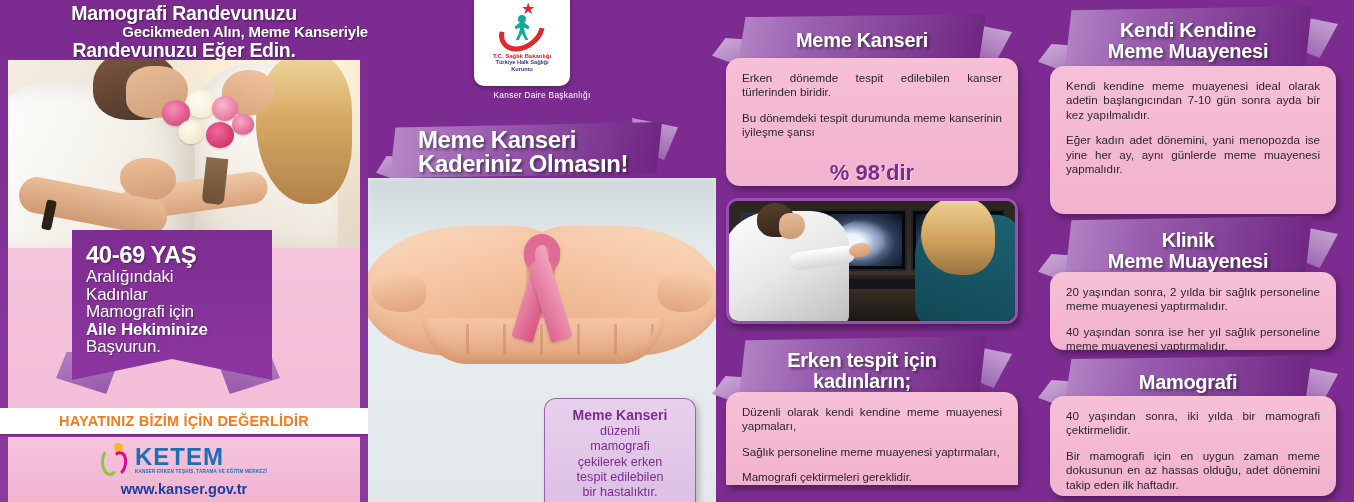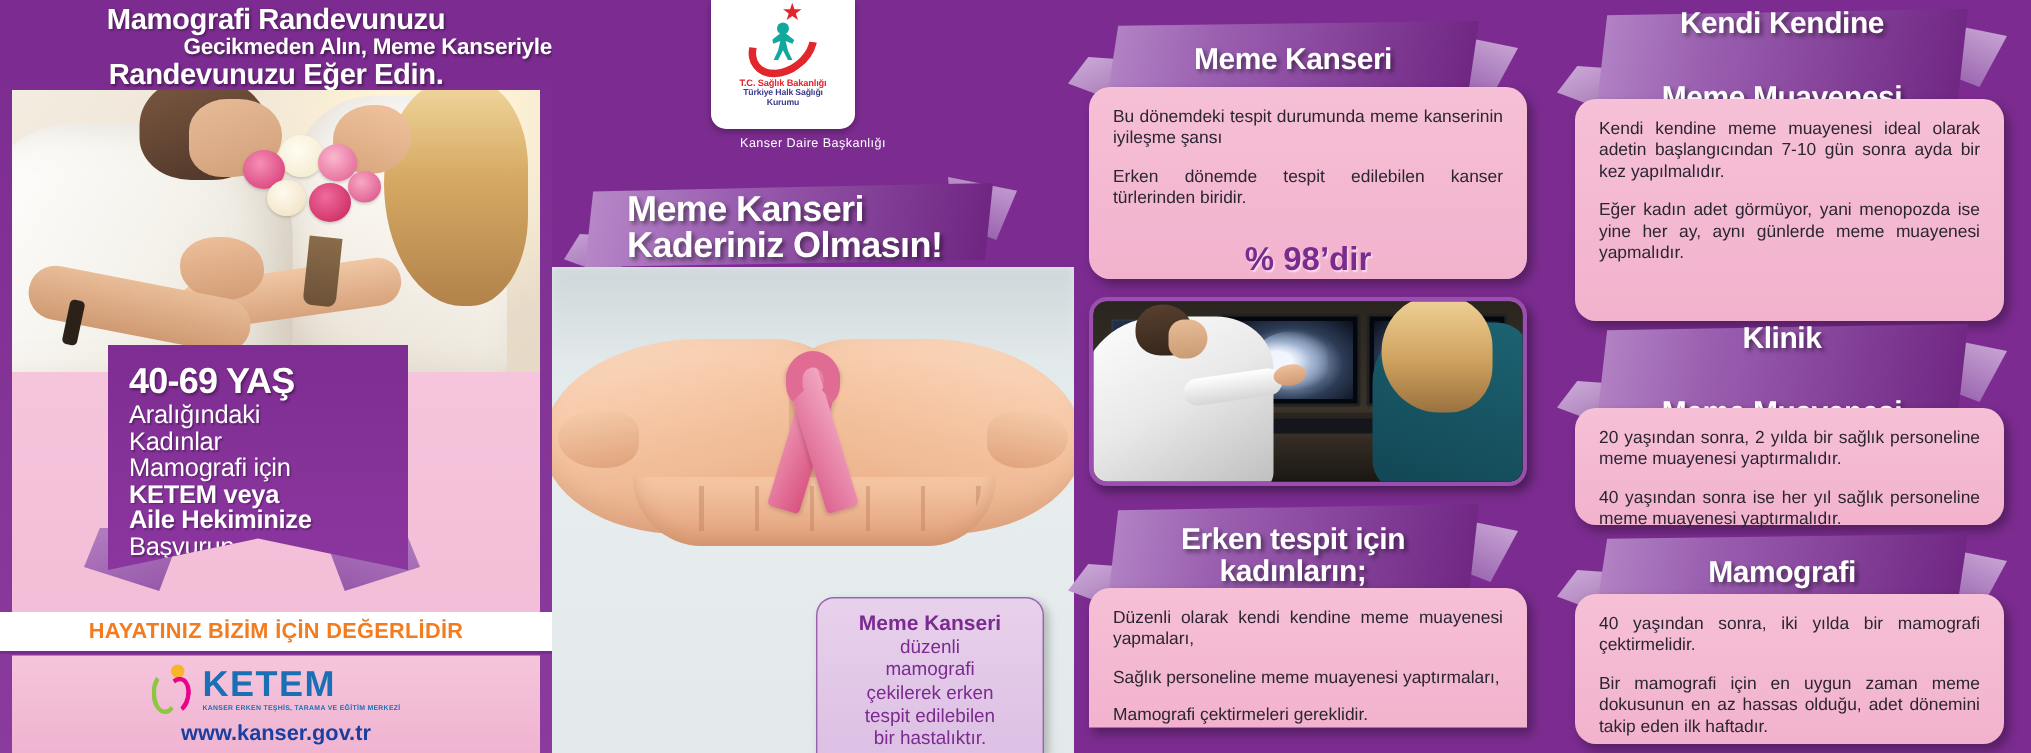--- a/index.html
+++ b/index.html
@@ -199,21 +199,21 @@
      clip-path:polygon(26% 0, 100% 8%, 84% 100%, 0 52%); }
   .bn-fold-r { position:absolute; right:-26px; top:6px; width:54px; height:46px;
      background:linear-gradient(205deg,#d2b2dc,#8e55a6);
      clip-path:polygon(0 2%, 100% 26%, 66% 100%, 4% 72%); }
   .bn-txt { position:absolute; left:0; top:0; width:100%; height:52px;
      display:flex; flex-direction:column; align-items:center; justify-content:center;
      color:#ffffff; text-shadow:2px 2px 3px rgba(0,0,0,.45); }
   .bn-txt .bl { font-size:20px; font-weight:bold; line-height:21px; letter-spacing:-.3px; }
   .banner.tall { height:70px; }
   .banner.tall .bn-back { height:70px; }
-  .banner.tall .bn-txt { height:70px;justify-content:space-between; }
+  .banner.tall .bn-txt { height:70px; }
   .banner.tall .bn-fold-l { top:38px; }
 
   
   .pcard { position:absolute; background:linear-gradient(180deg,#f6c0d6 0%,#f2b2cd 100%);
      border-radius:14px; box-shadow:3px 4px 7px rgba(0,0,0,.33);
      padding:13px 16px; }
   .pcard p { font-size:11.6px; color:#2b2533; line-height:14.4px; text-align:justify;
      margin-bottom:11px; }
   .pcard p:last-child { margin-bottom:0; }
   .pcard p.nj { text-align:left; }
@@ -303,21 +303,20 @@
 
     <div id="left-pink"></div>
     <div class="ribbon-tail-l"></div>
     <div class="ribbon-tail-r"></div>
 
     <div id="age-card">
       <div class="big">40-69 YAŞ</div>
       <div class="ln">Aralığındaki</div>
       <div class="ln">Kadınlar</div>
       <div class="ln">Mamografi için</div>
-      <div class="ln b">KETEM veya</div>
       <div class="ln b">Aile Hekiminize</div>
       <div class="ln">Başvurun.</div>
     </div>
 
     <div id="slogan-band">
       <span>HAYATINIZ BİZİM İÇİN DEĞERLİDİR</span>
     </div>
     <div id="slogan-rule"></div>
 
     <div id="ketem-zone">
@@ -392,22 +391,22 @@
     <div class="banner" style="left:22px; top:14px; width:248px;">
       <div class="bn-fold-l"></div>
       <div class="bn-fold-r"></div>
       <div class="bn-back"></div>
       <div class="bn-txt">
         <div class="bl">Meme Kanseri</div>
       </div>
     </div>
 
     <div class="pcard" style="left:10px; top:58px; width:292px; height:128px;">
+      <p>Erken dönemde tespit edilebilen kanser türlerinden biridir.</p>
       <p>Bu dönemdeki tespit durumunda meme kanserinin iyileşme şansı</p>
-      <p>Erken dönemde tespit edilebilen kanser türlerinden biridir.</p>
       <div class="pct-big">% 98’dir</div>
     </div>
 
     <div class="banner" style="left:22px; top:336px; width:248px; height:70px;" class2="">
       <div class="bn-fold-l" style="top:40px;"></div>
       <div class="bn-fold-r"></div>
       <div class="bn-back" style="height:70px;"></div>
       <div class="bn-txt" style="height:70px;">
         <div class="bl">Erken tespit için</div>
         <div class="bl">kadınların;</div>
@@ -456,21 +455,21 @@
       <div class="bn-fold-r"></div>
       <div class="bn-back"></div>
       <div class="bn-txt">
         <div class="bl">Kendi Kendine</div>
         <div class="bl">Meme Muayenesi</div>
       </div>
     </div>
 
     <div class="pcard" style="left:14px; top:66px; width:286px; height:148px;">
       <p>Kendi kendine meme muayenesi ideal olarak adetin başlangıcından 7-10 gün sonra ayda bir kez yapılmalıdır.</p>
-      <p>Eğer kadın adet görmüyor, yani menopozda ise yine her ay, aynı günlerde meme muayenesi yapmalıdır.</p>
+      <p>Eğer kadın adet dönemini, yani menopozda ise yine her ay, aynı günlerde meme muayenesi yapmalıdır.</p>
     </div>
 
     <div class="banner tall" style="left:28px; top:216px; width:248px;">
       <div class="bn-fold-l"></div>
       <div class="bn-fold-r"></div>
       <div class="bn-back"></div>
       <div class="bn-txt">
         <div class="bl">Klinik</div>
         <div class="bl">Meme Muayenesi</div>
       </div>

